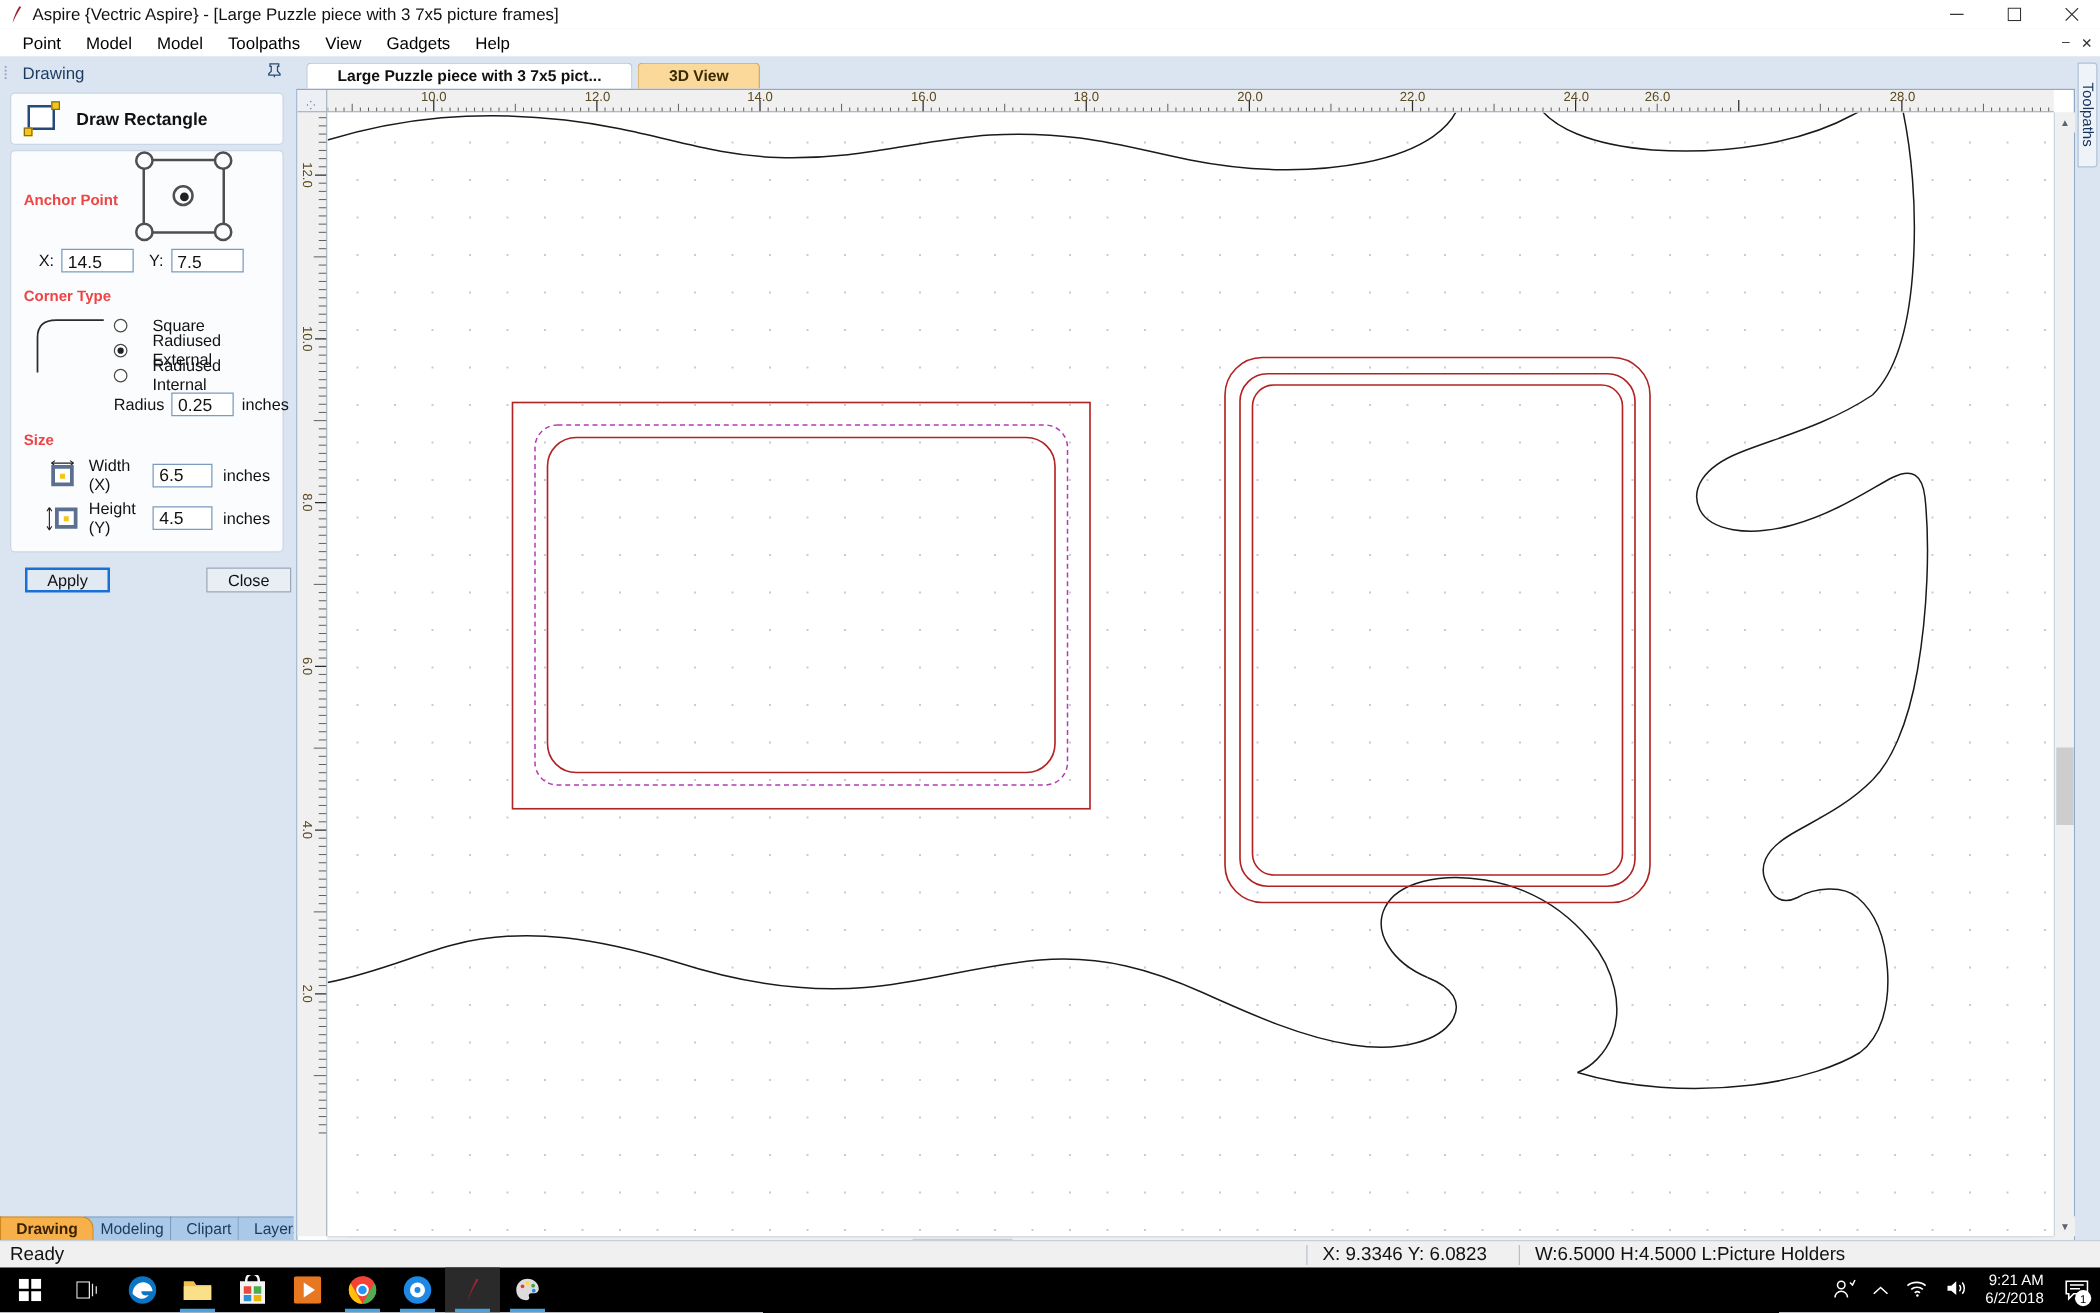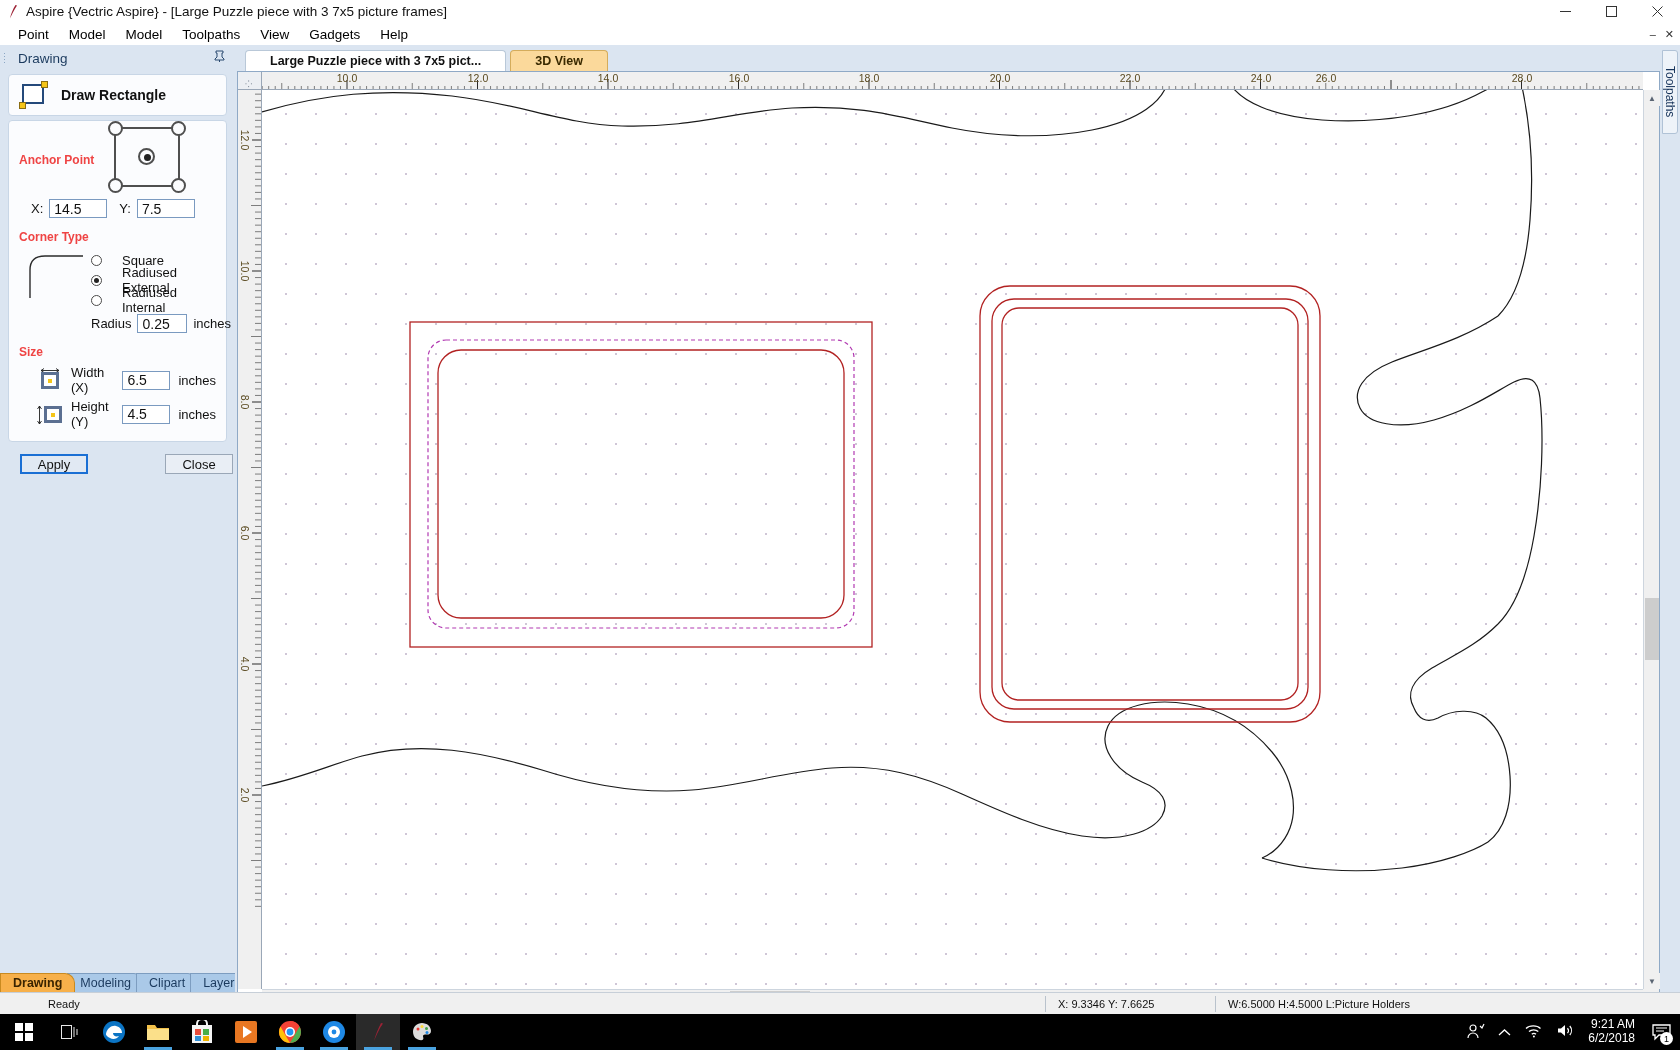--- a/index.html
+++ b/index.html
@@ -136,21 +136,21 @@
   .corner-sq { position:absolute; right:0; bottom:0; width:16px; height:16px; background:#f0f0f0; }
 
   
   .rightdock { position:absolute; right:0; top:46px; width:20px; height:960px; background:#dbe5f1; }
   .vtab { position:absolute; left:2px; top:4px; width:16px; height:84px; background:#eef3f9;
     border:1px solid #b0c2d6; border-radius:0 3px 3px 0; display:flex; align-items:center; justify-content:center; }
   .vtab span { writing-mode:vertical-rl; font-size:12px; color:#16335a; }
 
   
   .statusbar { position:absolute; left:0; bottom:36px; width:1680px; height:22px; background:#f0f0f0;
-    border-top:1px solid #c7cfd8; display:flex; align-items:center; font-size:11px; color:#111;padding-left:40px; }
+    border-top:1px solid #c7cfd8; display:flex; align-items:center; font-size:15px; color:#111; }
   .sb-ready { padding-left:8px; }
   .sb-cell { position:absolute; height:22px; display:flex; align-items:center; }
   .sb-sep { position:absolute; top:3px; width:1px; height:16px; background:#b9c2cc; }
 
   
   .taskbar { position:absolute; left:0; bottom:0; width:1680px; height:36px; background:#000000;
     display:flex; align-items:center; }
   .tb-start { width:48px; height:36px; display:flex; align-items:center; justify-content:center; }
   .tb-search { width:250px; height:36px; background:#ffffff; display:flex; align-items:center; gap:8px; padding:0 8px; }
   .tb-search .q { font-size:12.5px; color:#444; }
@@ -923,21 +923,21 @@
 
   <div class="rightdock">
     <div class="vtab">
       <span>Toolpaths</span>
     </div>
   </div>
 
   <div class="statusbar">
     <div class="sb-ready">Ready</div>
     <div class="sb-sep" style="left:1045px;"></div>
-    <div class="sb-cell" style="left:1058px;">X:  9.3346 Y:  7.6625</div>
+    <div class="sb-cell" style="left:1058px;">X:  9.3346 Y:  6.0823</div>
     <div class="sb-sep" style="left:1215px;"></div>
     <div class="sb-cell" style="left:1228px;">W:6.5000   H:4.5000  L:Picture Holders</div>
   </div>
 
   <div class="taskbar">
     <div class="tb-start">
       <svg width="18" height="18" viewBox="0 0 18 18">
         <rect x="0" y="0" width="8" height="8" fill="#fff"></rect>
           <rect x="10" y="0" width="8" height="8" fill="#fff"></rect>
         <rect x="0" y="10" width="8" height="8" fill="#fff"></rect>

